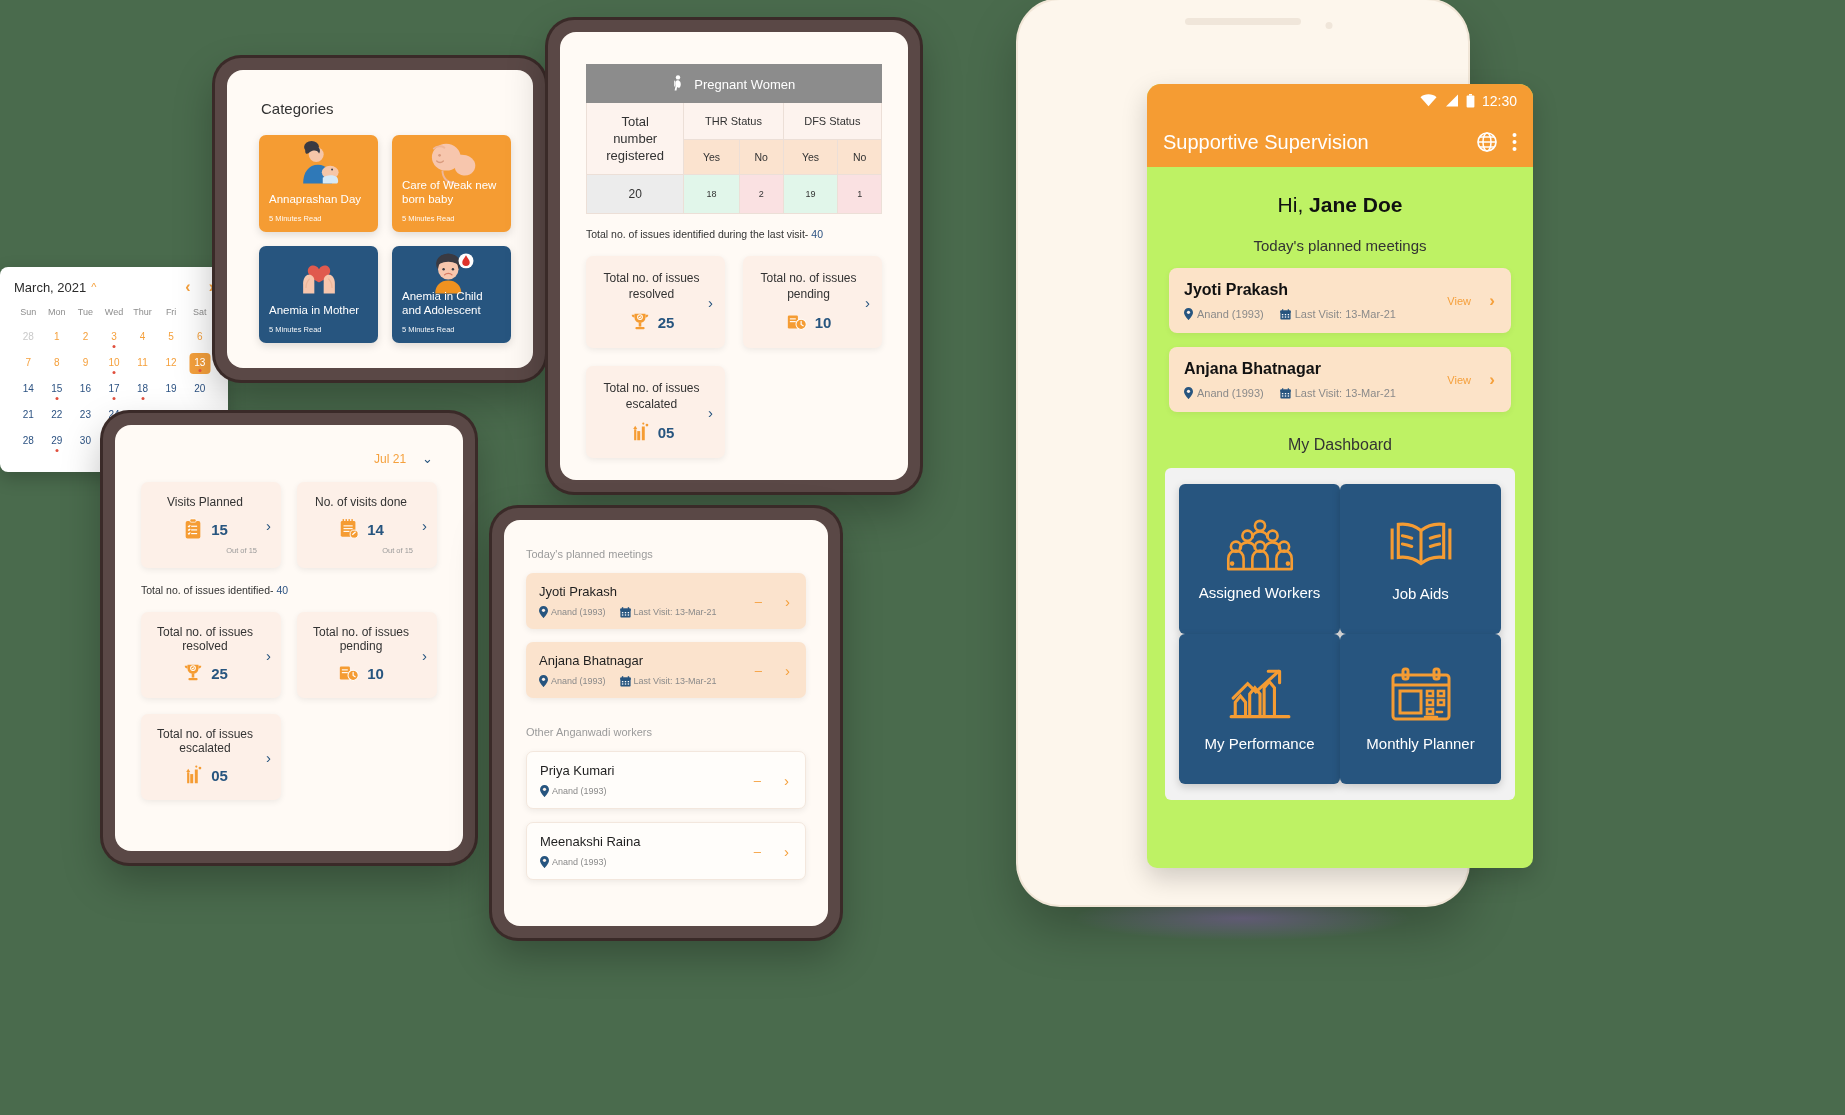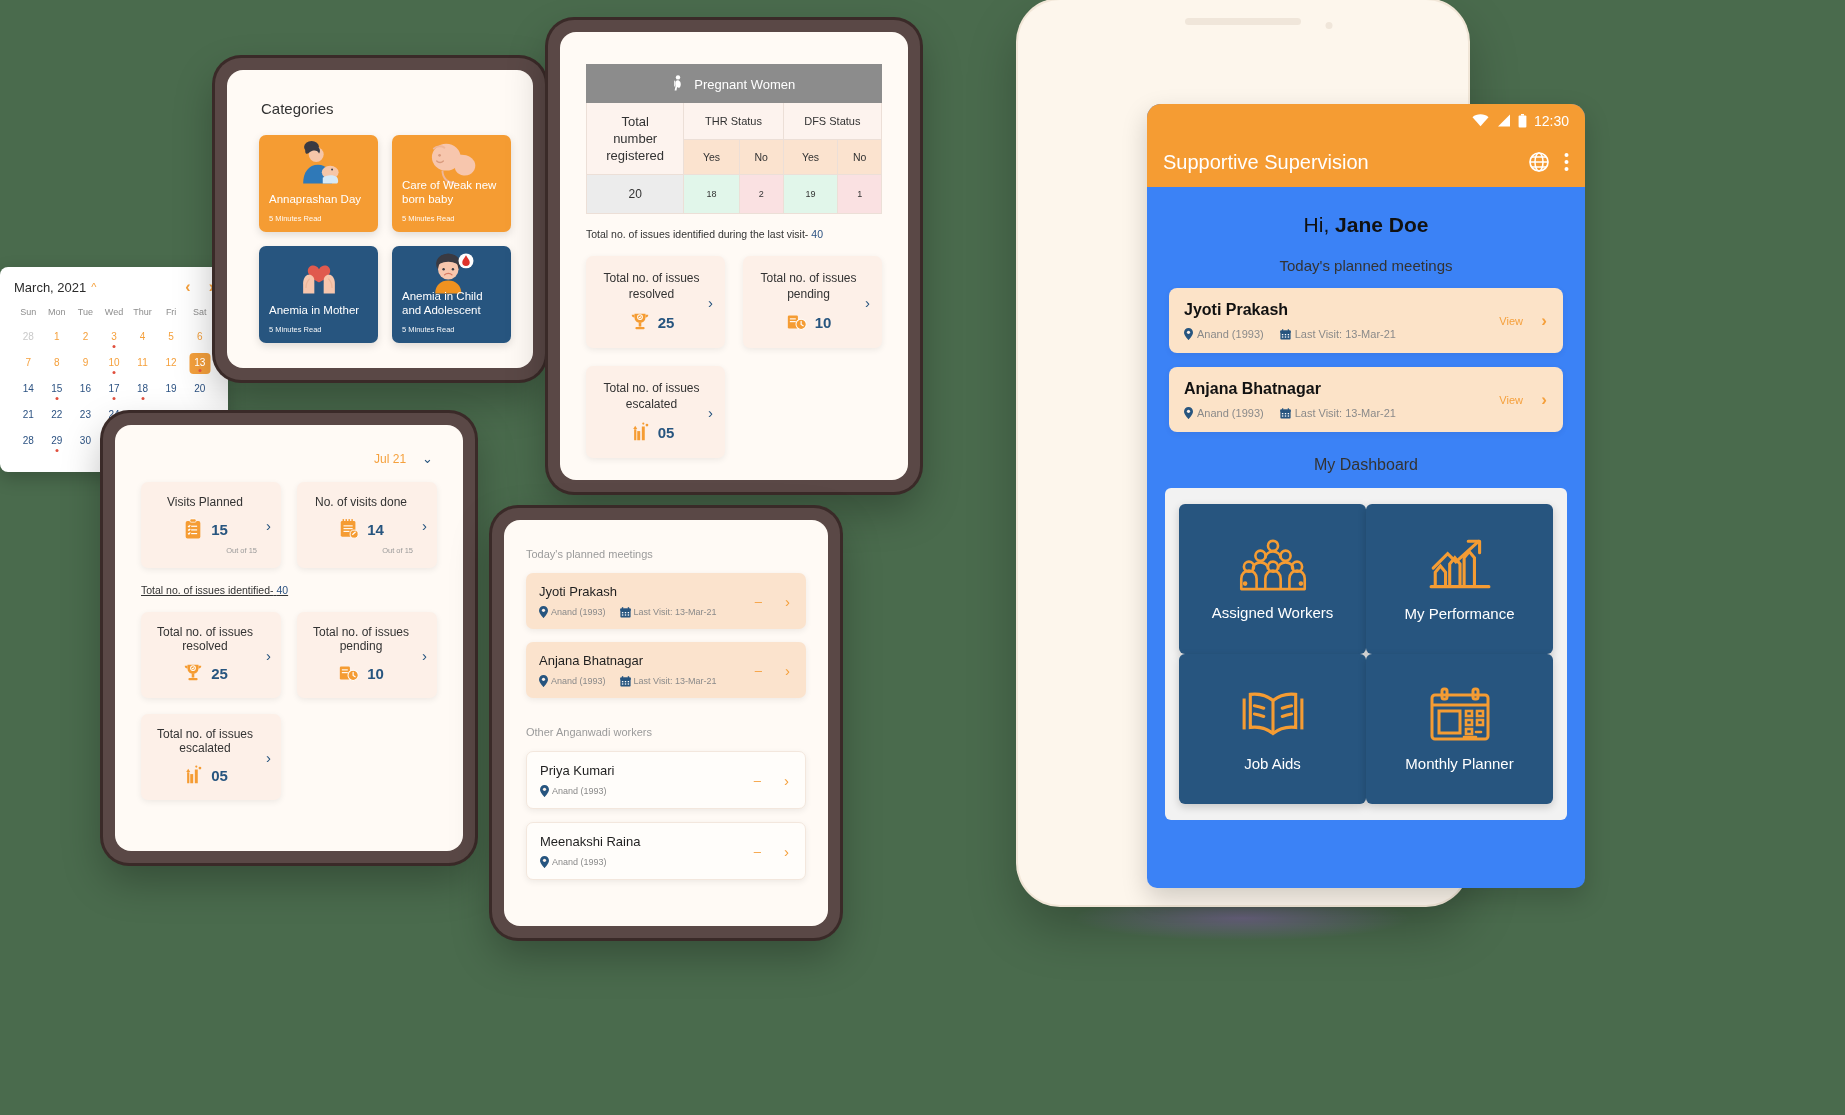--- a/index.html
+++ b/index.html
@@ -105,21 +105,21 @@
   .vis-card { background: #fdf0e8; border-radius: 7px; padding: 13px 10px 12px 12px;
      position: relative; box-shadow: 0 2px 6px rgba(0,0,0,.07); min-height: 86px; }
   .vis-card .cap { font-size: 12px; color: #333; text-align: center; padding-right: 14px; }
   .vis-card .valrow { display: flex; align-items: center; justify-content: center; gap: 7px;
      margin-top: 9px; padding-right: 14px; }
   .vis-card .val { font-size: 15px; font-weight: bold; color: #27557f; }
   .vis-card .sub { text-align: right; font-size: 7.5px; color: #9a9a9a; margin-top: 6px;
      padding-right: 14px; }
   .vis-card .chev { position: absolute; right: 10px; top: 50%; transform: translateY(-50%);
      color: #27557f; font-size: 15px; }
-  .vis-note { font-size: 10.5px; color: #333; margin-top: 16px; text-decoration: underline; }
+  .vis-note { font-size: 10.5px; color: #333; margin-top: 16px; }
 
   
   #tab-meet { left: 492px; top: 508px; width: 348px; height: 430px; }
   .meet-inner { padding: 28px 22px 0 22px; }
   .meet-h { font-size: 11px; color: #9b9b9b; }
   .meet-card { border-radius: 7px; padding: 11px 13px; margin-top: 13px; position: relative;
      box-shadow: 0 2px 6px rgba(0,0,0,.07); }
   .meet-card.hl { background: #fbe3cd; }
   .meet-card.pl { background: #fffdfa; border: 1px solid #f3e7dd; }
   .meet-name { font-size: 13px; color: #1f1f1f; }
@@ -139,24 +139,23 @@
   }
   #phone-shadow { position:absolute; left:1072px; top:895px; width:340px; height:46px;
     background: radial-gradient(ellipse at center, rgba(150,110,190,.55) 0%, rgba(150,110,190,0) 70%);
     border-radius: 50%; }
   .notch { position: absolute; left: 50%; transform: translateX(-50%); top: 18px;
      width: 116px; height: 7px; background: #f0e6da; border-radius: 4px; }
   .notch-dot { position: absolute; left: 50%; transform: translateX(-50%); top: 22px;
      margin-left: 86px; width: 7px; height: 7px; border-radius: 50%; background: #f0e6da; }
 
   #app {
-    position: absolute; left: 1147px; top: 84px; width: 438px; height: 784px;
-    background: #3b82f6; border-radius: 14px 14px 10px 10px; overflow: hidden;
+    position: absolute; left: 1147px; top: 84px; width: 386px; height: 784px;
+    background: #bef264; border-radius: 14px 14px 10px 10px; overflow: hidden;
     box-shadow: 0 10px 26px rgba(0,0,0,.18);
-    margin-top: 20px;
   }
   .statusbar { background: #f59c33; height: 33px; display: flex; align-items: center;
      justify-content: flex-end; padding: 0 16px; gap: 7px; color: #fff; font-size: 14px; }
   .appbar { background: #f59c33; height: 50px; display: flex; align-items: center;
      padding: 0 16px; color: #fff; }
   .appbar .ttl { font-size: 20px; flex: 1; }
   .appbar .acts { display: flex; align-items: center; gap: 14px; }
   .greet { text-align: center; font-size: 21px; color: #111; margin-top: 26px; }
   .greet b { font-weight: bold; }
   .sec-h { text-align: center; font-size: 15px; color: #333; margin-top: 20px; }
@@ -760,41 +759,41 @@
               <path d="M3 46h58" stroke-linecap="round"></path>
               <circle cx="6.5" cy="41" r="0.9" fill="#f59c33"></circle>
               <circle cx="57.5" cy="41" r="0.9" fill="#f59c33"></circle>
             </svg>
           </span>
           <span class="lab">Assigned Workers</span>
         </div>
         <div class="tile">
           <span>
             <svg viewBox="0 0 64 54" width="66" height="56" fill="none" stroke="#f59c33" stroke-width="3">
+              <path d="M32 13c-6-5-14-7-22-6v32c8-1 16 1 22 6 6-5 14-7 22-6V7c-8-1-16 1-22 6z"></path>
+              <path d="M32 13v32"></path>
+              <path d="M4 11v30"></path>
+              <path d="M60 11v30"></path>
+              <path d="M14 18c3 .4 6 1.2 9 2.4M14 26c3 .4 6 1.2 9 2.4M41 20.4c3-1.2 6-2 9-2.4M41 28.4c3-1.2 6-2 9-2.4" stroke-linecap="round"></path>
+            </svg>
+          </span>
+          <span class="lab">Job Aids</span>
+        </div>
+        <div class="tile">
+          <span>
+            <svg viewBox="0 0 64 54" width="66" height="56" fill="none" stroke="#f59c33" stroke-width="3">
               <path d="M4 48h56" stroke-linecap="round"></path>
               <path d="M8 48V34l5-6 5 6v14"></path>
               <path d="M22 48V26l5-6 5 6v22"></path>
               <path d="M36 48V20l5-6 5 6v28"></path>
               <path d="M6 30L20 16l8 8L50 4" stroke-linecap="round"></path>
               <path d="M40 4h11v11" stroke-linecap="round" stroke-linejoin="round"></path>
             </svg>
           </span>
           <span class="lab">My Performance</span>
-        </div>
-        <div class="tile">
-          <span>
-            <svg viewBox="0 0 64 54" width="66" height="56" fill="none" stroke="#f59c33" stroke-width="3">
-              <path d="M32 13c-6-5-14-7-22-6v32c8-1 16 1 22 6 6-5 14-7 22-6V7c-8-1-16 1-22 6z"></path>
-              <path d="M32 13v32"></path>
-              <path d="M4 11v30"></path>
-              <path d="M60 11v30"></path>
-              <path d="M14 18c3 .4 6 1.2 9 2.4M14 26c3 .4 6 1.2 9 2.4M41 20.4c3-1.2 6-2 9-2.4M41 28.4c3-1.2 6-2 9-2.4" stroke-linecap="round"></path>
-            </svg>
-          </span>
-          <span class="lab">Job Aids</span>
         </div>
         <div class="tile">
           <span>
             <svg viewBox="0 0 64 56" width="66" height="56" fill="none" stroke="#f59c33" stroke-width="3">
               <rect x="4" y="8" width="56" height="44" rx="3"></rect>
               <path d="M4 18h56"></path>
               <rect x="14" y="2" width="5" height="10" rx="2"></rect>
               <rect x="45" y="2" width="5" height="10" rx="2"></rect>
               <rect x="11" y="24" width="21" height="22"></rect>
               <g stroke-width="2.6">

